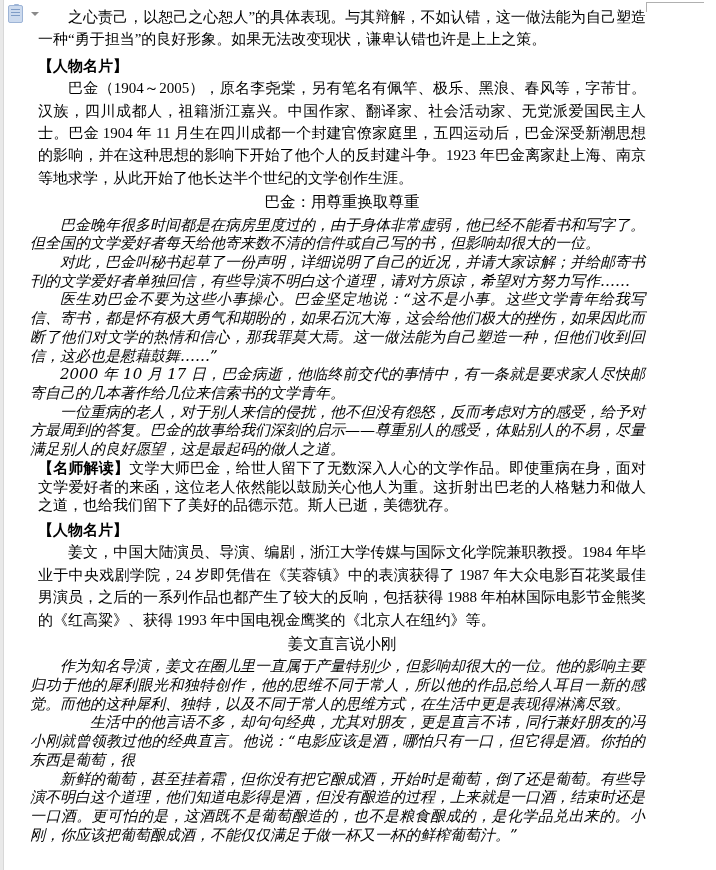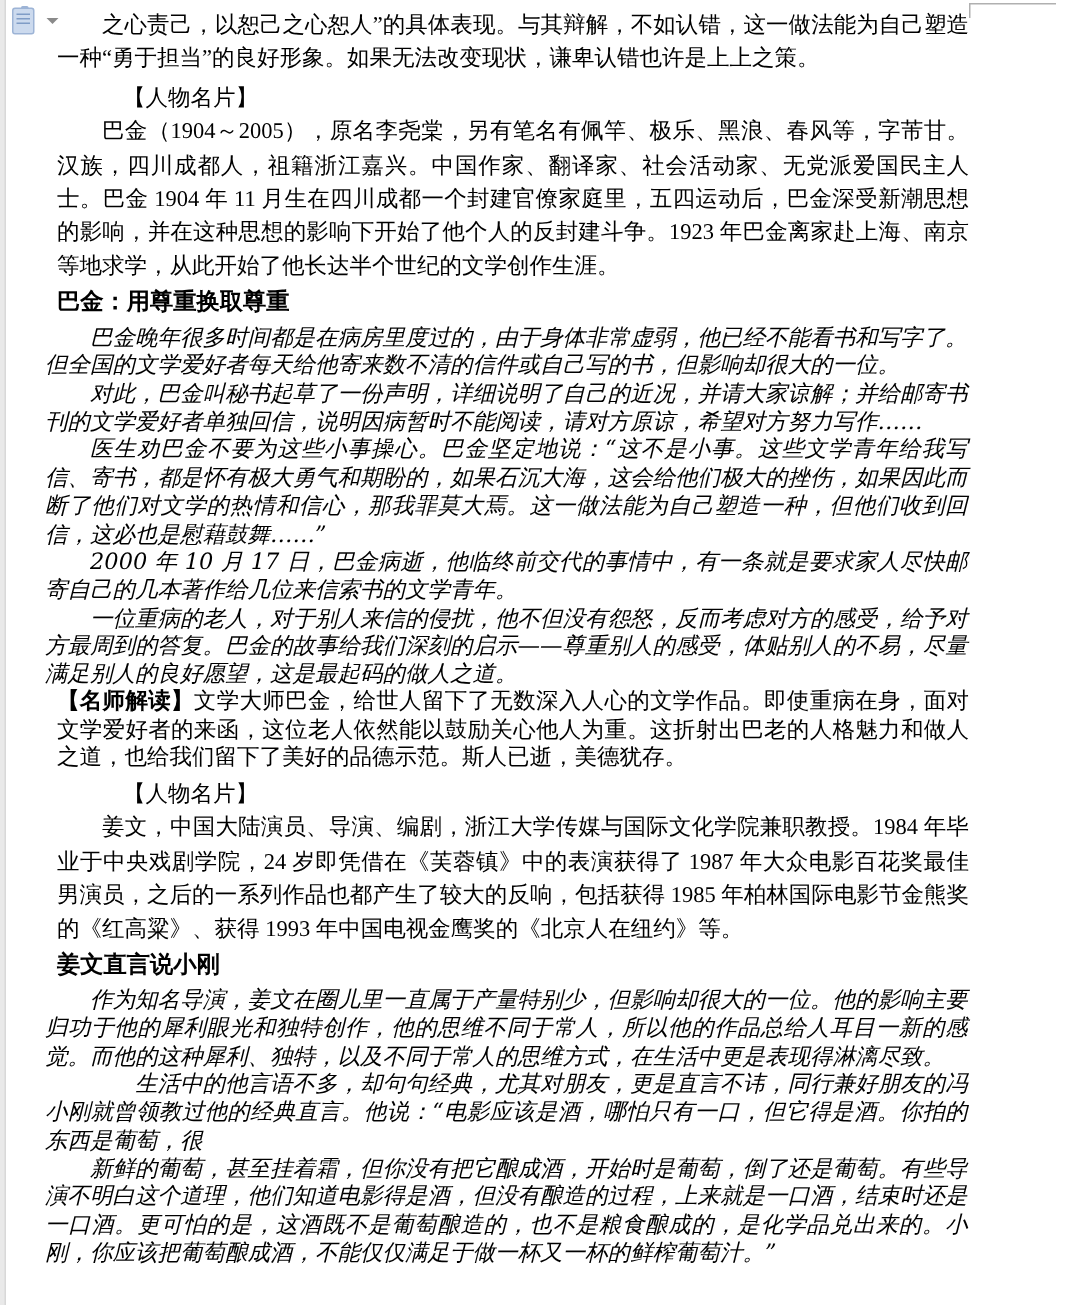--- a/index.html
+++ b/index.html
@@ -44,24 +44,24 @@
     padding:6px 0 0 38px;box-sizing:border-box;
   }
   .sun{
     width:608px;font-size:15px;line-height:22.4px;
     text-align:justify;margin:0;
   }
   .indent{text-indent:2em;}
   .lbl{font-weight:bold;}
   .gap1{height:4px;}
   .gap2{height:4px;}
-  .card-label{font-weight:normal;margin-left:44px;}
+  .card-label{font-weight:bold;}
   .story-title{
-    width:608px;margin:2px 0 2px 0;font-size:15.5px;font-weight:bold;
-    line-height:22.4px;
+    width:608px;margin:2px 0 2px 0;font-size:15.5px;font-weight:normal;
+    text-align:center;line-height:22.4px;
   }
   .kai{
     font-family:"DejaVu Serif","Liberation Serif",serif;
     font-style:italic;
     width:615px;margin:0 0 0 -8px;
     font-size:15px;line-height:18.7px;
     text-align:justify;text-indent:2em;
   }
   .jiedu{line-height:18.7px;}
 </style>
@@ -84,33 +84,33 @@
 
   <div class="gap1"></div>
 
   <p class="sun card-label">【人物名片】</p>
 
   <p class="sun indent">巴金（1904～2005），原名李尧棠，另有笔名有佩竿、极乐、黑浪、春风等，字芾甘。汉族，四川成都人，祖籍浙江嘉兴。中国作家、翻译家、社会活动家、无党派爱国民主人士。巴金 1904 年 11 月生在四川成都一个封建官僚家庭里，五四运动后，巴金深受新潮思想的影响，并在这种思想的影响下开始了他个人的反封建斗争。1923 年巴金离家赴上海、南京等地求学，从此开始了他长达半个世纪的文学创作生涯。</p>
 
   <h3 class="story-title">巴金：用尊重换取尊重</h3>
 
   <p class="kai">巴金晚年很多时间都是在病房里度过的，由于身体非常虚弱，他已经不能看书和写字了。但全国的文学爱好者每天给他寄来数不清的信件或自己写的书，但影响却很大的一位。</p>
-  <p class="kai">对此，巴金叫秘书起草了一份声明，详细说明了自己的近况，并请大家谅解；并给邮寄书刊的文学爱好者单独回信，说明因病暂时不能阅读，请对方原谅，希望对方努力写作……</p>
+  <p class="kai">对此，巴金叫秘书起草了一份声明，详细说明了自己的近况，并请大家谅解；并给邮寄书刊的文学爱好者单独回信，有些导演不明白这个道理，请对方原谅，希望对方努力写作……</p>
   <p class="kai">医生劝巴金不要为这些小事操心。巴金坚定地说：“这不是小事。这些文学青年给我写信、寄书，都是怀有极大勇气和期盼的，如果石沉大海，这会给他们极大的挫伤，如果因此而断了他们对文学的热情和信心，那我罪莫大焉。这一做法能为自己塑造一种，但他们收到回信，这必也是慰藉鼓舞……”</p>
   <p class="kai">2000 年 10 月 17 日，巴金病逝，他临终前交代的事情中，有一条就是要求家人尽快邮寄自己的几本著作给几位来信索书的文学青年。</p>
   <p class="kai">一位重病的老人，对于别人来信的侵扰，他不但没有怨怒，反而考虑对方的感受，给予对方最周到的答复。巴金的故事给我们深刻的启示——尊重别人的感受，体贴别人的不易，尽量满足别人的良好愿望，这是最起码的做人之道。</p>
 
   <p class="sun jiedu"><span class="lbl">【名师解读】</span><span>文学大师巴金，给世人留下了无数深入人心的文学作品。即使重病在身，面对文学爱好者的来函，这位老人依然能以鼓励关心他人为重。这折射出巴老的人格魅力和做人之道，也给我们留下了美好的品德示范。斯人已逝，美德犹存。</span></p>
 
 
   <div class="gap2"></div>
 
   <p class="sun card-label">【人物名片】</p>
 
-  <p class="sun indent">姜文，中国大陆演员、导演、编剧，浙江大学传媒与国际文化学院兼职教授。1984 年毕业于中央戏剧学院，24 岁即凭借在《芙蓉镇》中的表演获得了 1987 年大众电影百花奖最佳男演员，之后的一系列作品也都产生了较大的反响，包括获得 1985 年柏林国际电影节金熊奖的《红高粱》、获得 1993 年中国电视金鹰奖的《北京人在纽约》等。</p>
+  <p class="sun indent">姜文，中国大陆演员、导演、编剧，浙江大学传媒与国际文化学院兼职教授。1984 年毕业于中央戏剧学院，24 岁即凭借在《芙蓉镇》中的表演获得了 1987 年大众电影百花奖最佳男演员，之后的一系列作品也都产生了较大的反响，包括获得 1988 年柏林国际电影节金熊奖的《红高粱》、获得 1993 年中国电视金鹰奖的《北京人在纽约》等。</p>
 
   <h3 class="story-title">姜文直言说小刚</h3>
 
   <p class="kai">作为知名导演，姜文在圈儿里一直属于产量特别少，但影响却很大的一位。他的影响主要归功于他的犀利眼光和独特创作，他的思维不同于常人，所以他的作品总给人耳目一新的感觉。而他的这种犀利、独特，以及不同于常人的思维方式，在生活中更是表现得淋漓尽致。</p>
   <p class="kai">　　生活中的他言语不多，却句句经典，尤其对朋友，更是直言不讳，同行兼好朋友的冯小刚就曾领教过他的经典直言。他说：“电影应该是酒，哪怕只有一口，但它得是酒。你拍的东西是葡萄，很</p>
   <p class="kai">新鲜的葡萄，甚至挂着霜，但你没有把它酿成酒，开始时是葡萄，倒了还是葡萄。有些导演不明白这个道理，他们知道电影得是酒，但没有酿造的过程，上来就是一口酒，结束时还是一口酒。更可怕的是，这酒既不是葡萄酿造的，也不是粮食酿成的，是化学品兑出来的。小刚，你应该把葡萄酿成酒，不能仅仅满足于做一杯又一杯的鲜榨葡萄汁。”</p>
 
 </div>
 
 </body></html>

